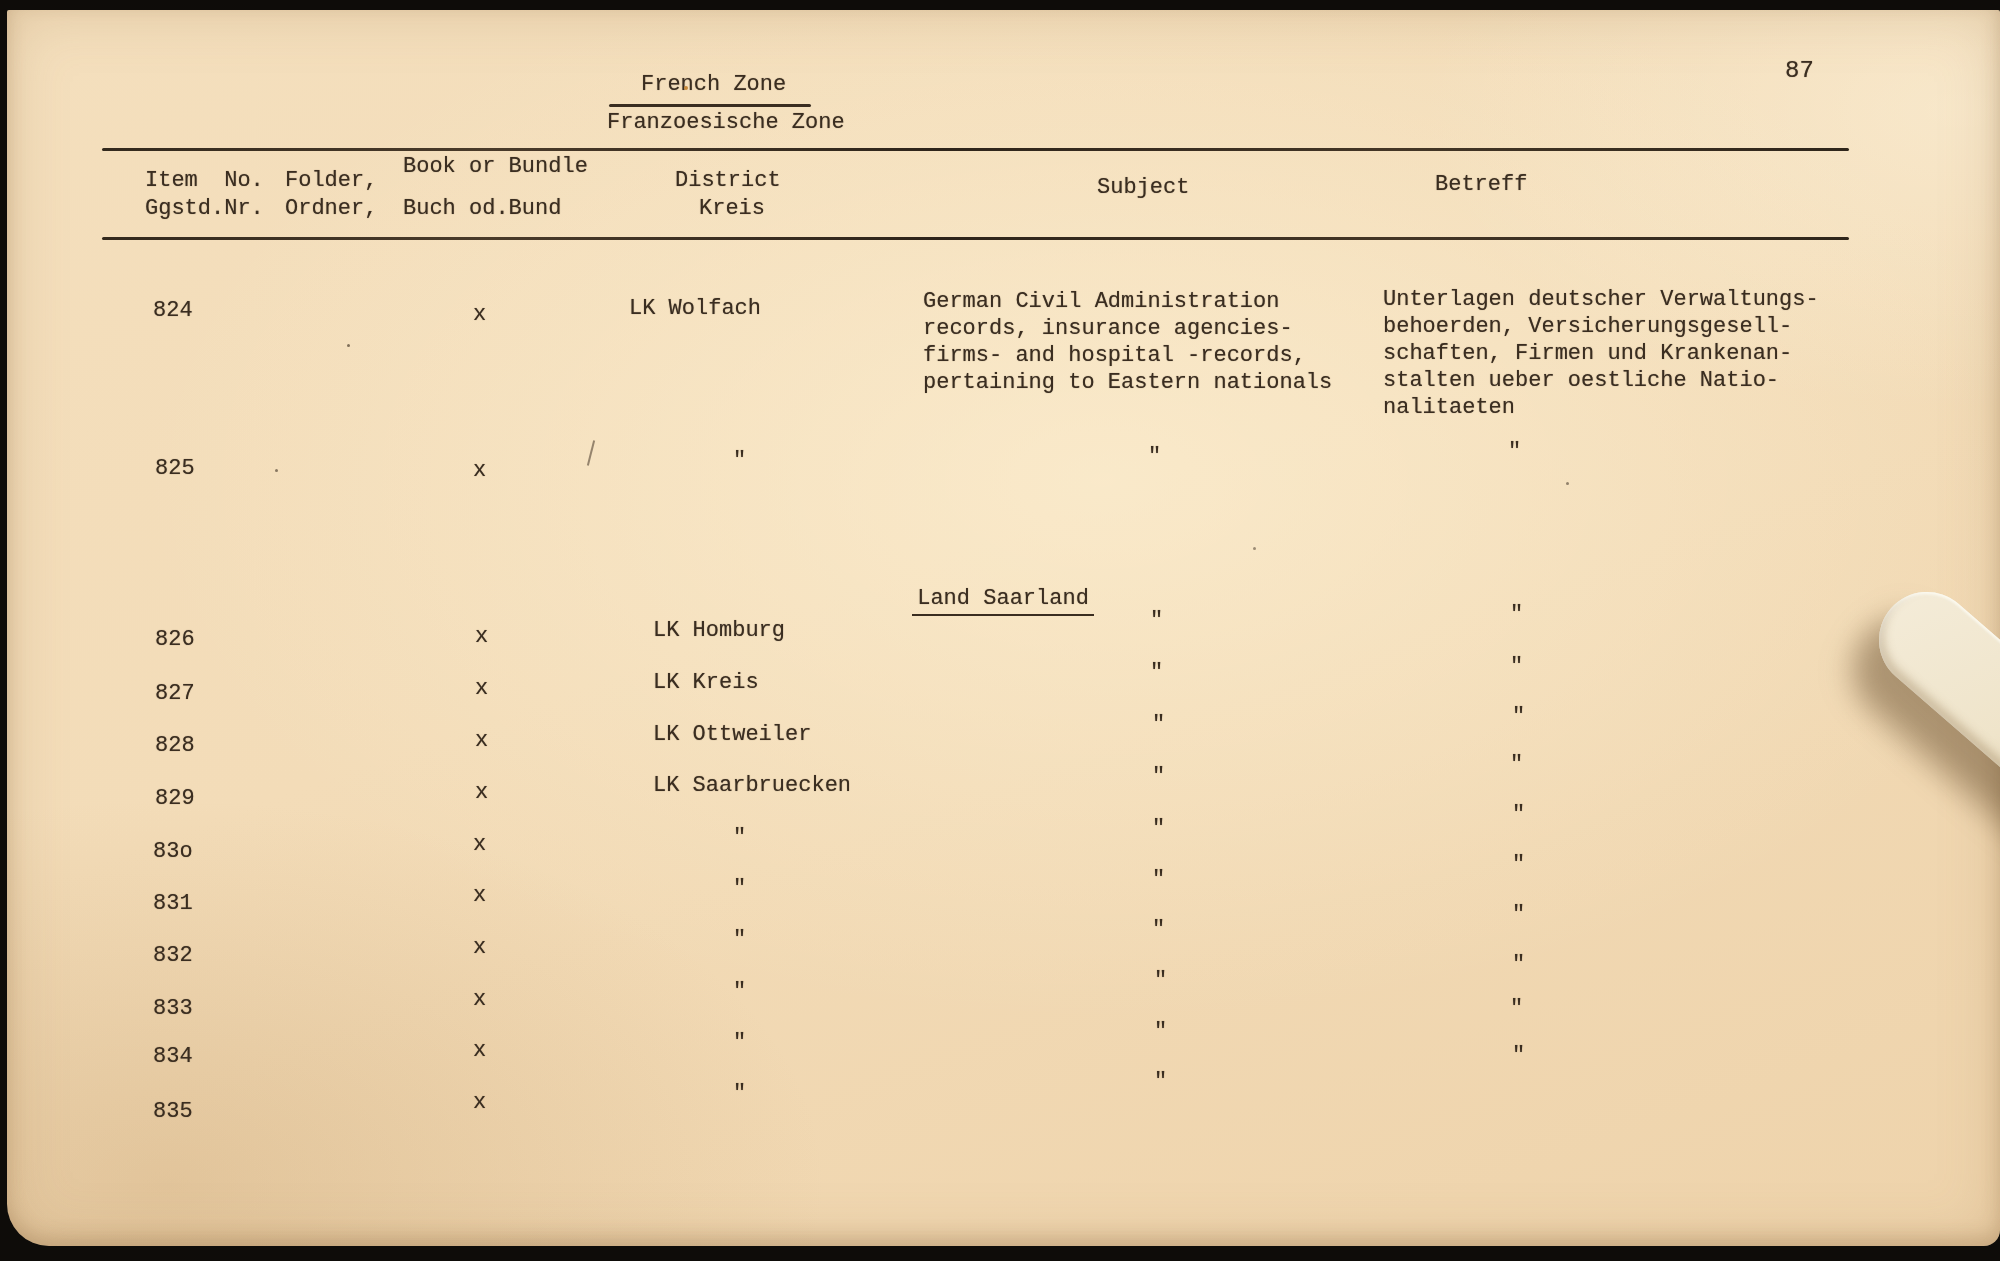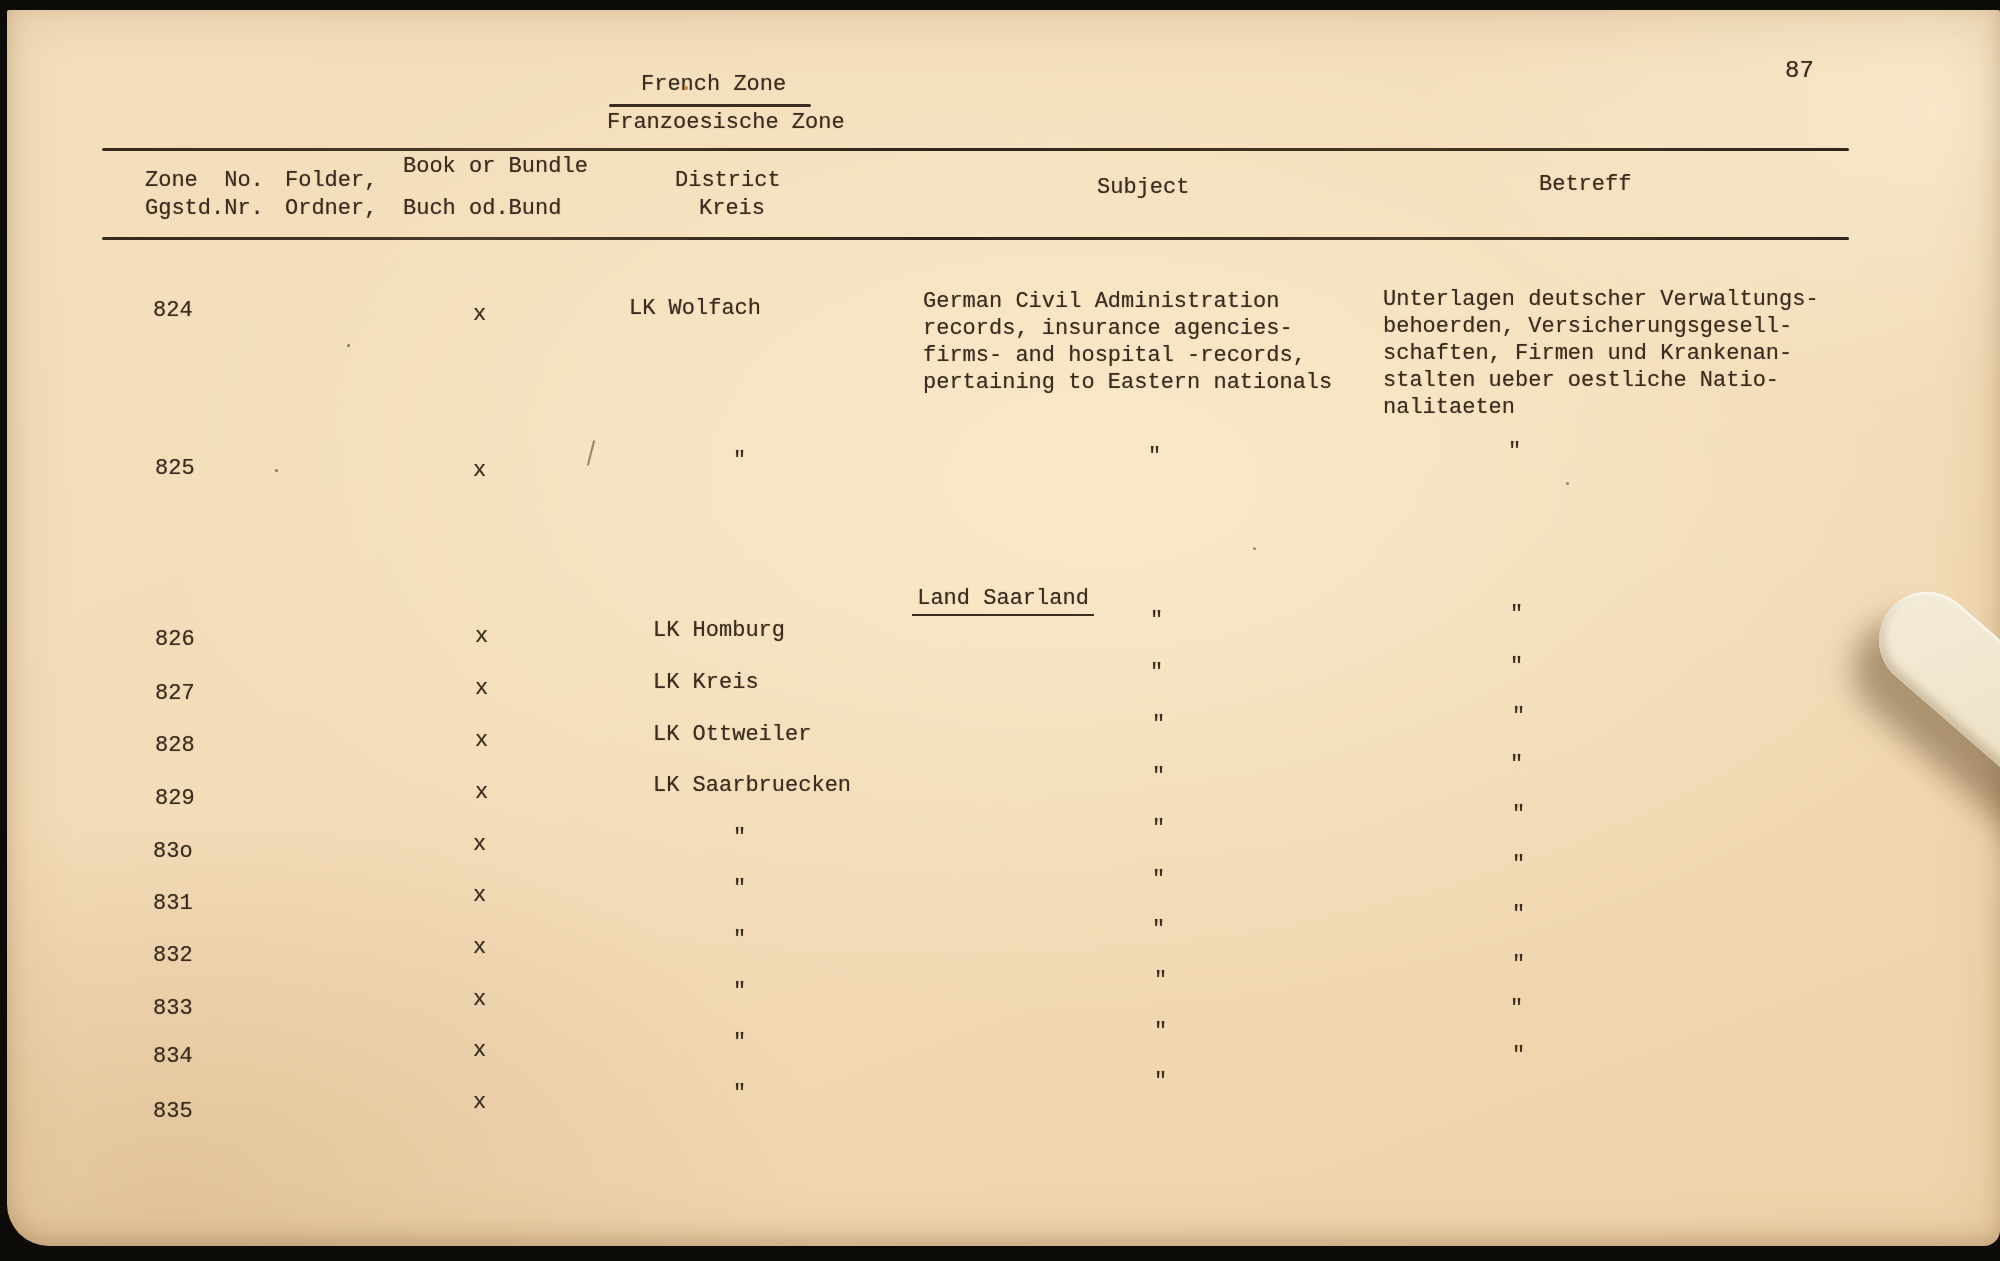--- a/index.html
+++ b/index.html
@@ -37,30 +37,30 @@
 
     <div class="t" style="left:634px;top:62px">French Zone</div>
     <div class="title-underline" style="left:602px;top:94px;width:202px"></div>
     <div class="t" style="left:600px;top:100px">Franzoesische Zone</div>
     <div class="t" style="left:1778px;top:48px;font-size:24px">87</div>
 
     <div class="rule" style="left:95px;top:138px;width:1747px"></div>
     <div class="rule" style="left:95px;top:227px;width:1747px"></div>
 
     <div>
-      <span class="t" style="left:138px;top:158px">Zone  No.</span>
+      <span class="t" style="left:138px;top:158px">Item  No.</span>
       <span class="t" style="left:138px;top:186px">Ggstd.Nr.</span>
       <span class="t" style="left:278px;top:158px">Folder,</span>
       <span class="t" style="left:278px;top:186px">Ordner,</span>
       <span class="t" style="left:396px;top:144px">Book or Bundle</span>
       <span class="t" style="left:396px;top:186px">Buch od.Bund</span>
       <span class="t" style="left:668px;top:158px">District</span>
       <span class="t" style="left:692px;top:186px">Kreis</span>
       <span class="t" style="left:1090px;top:165px">Subject</span>
-      <span class="t" style="left:1532px;top:162px">Betreff</span>
+      <span class="t" style="left:1428px;top:162px">Betreff</span>
     </div>
 
 
     <div>
       <span class="t" style="left:146px;top:288px">824</span>
       <span class="t" style="left:466px;top:292px">x</span>
       <span class="t" style="left:622px;top:286px">LK Wolfach</span>
       <span class="t ml" style="left:916px;top:278px">German Civil Administration
 records, insurance agencies-
 firms- and hospital -records,

